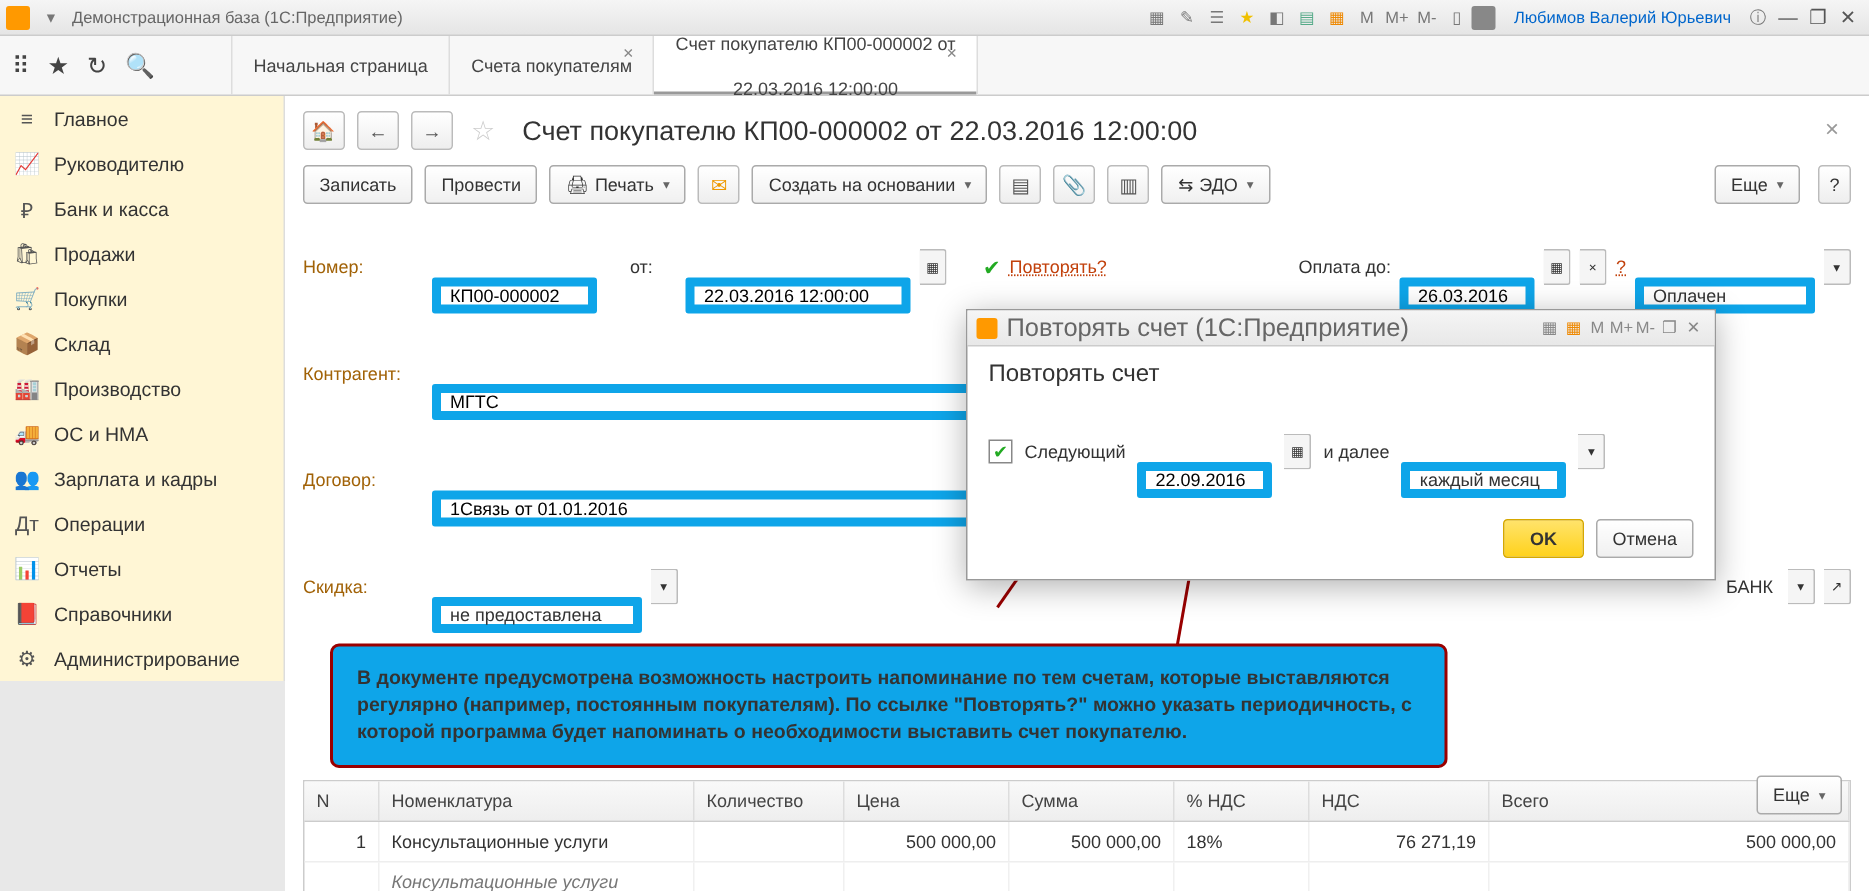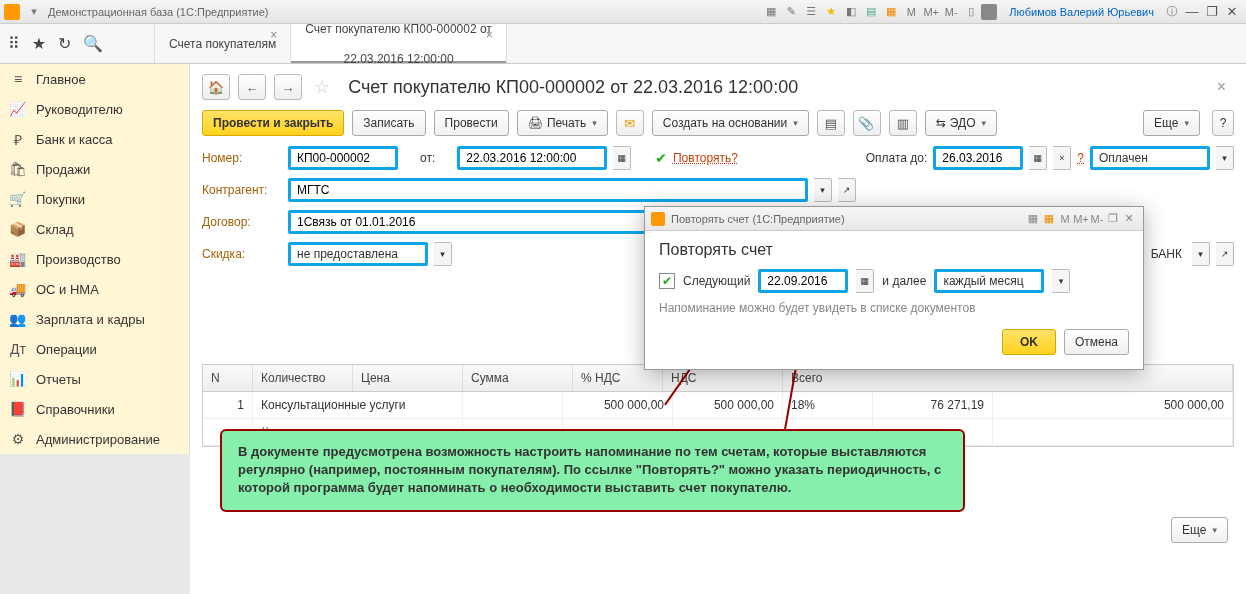--- a/index.html
+++ b/index.html
@@ -42,36 +42,36 @@
 
 .toolbar { display: flex; align-items: center; padding: 4px 12px 10px; gap: 8px; flex-wrap: wrap; }
 .btn { height: 26px; padding: 0 10px; border: 1px solid #aaa; border-radius: 3px; background: linear-gradient(#fff,#f0f0f0); display: inline-flex; align-items: center; gap: 4px; cursor: pointer; font-size: 12px; }
 .btn.yellow { background: linear-gradient(#ffe36b,#ffd21c); border-color: #d6a800; font-weight: bold; }
 .btn .dd { font-size: 9px; color: #666; margin-left: 2px; }
 
 
 .form { padding: 0 12px; }
 .row { display: flex; align-items: center; margin-bottom: 8px; gap: 6px; }
 .lbl { width: 80px; font-size: 12px; color: #a16207; }
-.inp { height: 24px; border: 3px solid #0ea5e9; border-radius: 2px; padding: 0 6px; font-size: 12px; background: #fff; display: inline-flex; align-items: center; }
+.inp { height: 24px; border: 6px solid #0ea5e9; border-radius: 2px; padding: 0 6px; font-size: 12px; background: #fff; display: inline-flex; align-items: center; margin-top: 39px; }
 .inp input { border: none; outline: none; width: 100%; font-size: 12px; background: transparent; }
 .ddbtn { width: 18px; height: 24px; border: 1px solid #bbb; border-left: none; border-radius: 0 2px 2px 0; background: #f5f5f5; display: inline-flex; align-items: center; justify-content: center; font-size: 9px; cursor: pointer; }
 .link { color: #c2410c; cursor: pointer; text-decoration: underline dotted; }
 .greencheck { color: #2a2; font-size: 14px; }
 
 
-.callout { position: absolute; left: 30px; top: 365px; width: 745px; background: #86efac; border: 2px solid #900; border-radius: 6px; padding: 12px 16px; z-index: 5; font-size: 13px; line-height: 1.4; }
+.callout { position: absolute; left: 30px; top: 365px; width: 745px; background: #0ea5e9; border: 2px solid #900; border-radius: 6px; padding: 12px 16px; z-index: 5; font-size: 13px; line-height: 1.4; }
 .callout-line1 { position: absolute; left: 560px; top: 218px; width: 2px; height: 150px; background: #900; transform: rotate(35deg); transform-origin: top; z-index: 4; }
 .callout-line2 { position: absolute; left: 620px; top: 218px; width: 2px; height: 150px; background: #900; transform: rotate(10deg); transform-origin: top; z-index: 4; }
 
 
 .modal { position: absolute; left: 644px; top: 206px; width: 500px; background: #fff; border: 1px solid #999; box-shadow: 0 4px 20px rgba(0,0,0,0.3); z-index: 10; }
 .modal .mtitle { height: 24px; background: linear-gradient(#f5f5f5,#e8e8e8); display: flex; align-items: center; padding: 0 6px; border-bottom: 1px solid #ccc; }
 .modal .mtitle .ico { width: 14px; height: 14px; background: #f90; border-radius: 2px; margin-right: 6px; }
-.modal .mtitle .txt { font-size: 11px; color: #666; }
+.modal .mtitle .txt { font-size: 17px; color: #666; }
 .modal .mtitle .spacer { flex: 1; }
 .modal .mtitle .mb { width: 16px; height: 16px; color: #888; font-size: 11px; display: inline-flex; align-items: center; justify-content: center; cursor: pointer; }
 .modal h2 { font-size: 16px; font-weight: normal; padding: 10px 14px 6px; }
 .modal .mrow { padding: 4px 14px; display: flex; align-items: center; gap: 8px; }
 .modal .note { color: #888; font-size: 12px; }
 .modal .mbtns { padding: 10px 14px 14px; display: flex; justify-content: flex-end; gap: 8px; }
 .chk { width: 16px; height: 16px; border: 1px solid #888; display: inline-flex; align-items: center; justify-content: center; color: #2a2; font-size: 12px; background: #fff; }
 
 
 .tablewrap { margin: 90px 12px 0; border: 1px solid #ccc; }
@@ -114,20 +114,23 @@
 </div>
 
 <div class="tabstrip">
   <div class="toolblk">
     <span>⠿</span>
     <span>★</span>
     <span>↻</span>
     <span>🔍</span>
   </div>
   <div class="tab">
+      <span>Начальная страница</span>
+    </div>
+  <div class="tab">
       <span>Счета покупателям</span>
       <span class="tx">×</span>
     </div>
   <div class="tab active">
     <span>Счет покупателю КП00-000002 от</span>
     <span>22.03.2016 12:00:00</span>
     <span class="tx">×</span>
   </div>
 </div>
 
@@ -195,21 +198,20 @@
     <div class="docheader">
       <span class="iconbtn">🏠</span>
       <span class="iconbtn">←</span>
       <span class="iconbtn">→</span>
       <span class="star">☆</span>
       <h1>Счет покупателю КП00-000002 от 22.03.2016 12:00:00</h1>
       <span class="closex">×</span>
     </div>
 
     <div class="toolbar">
-      <span class="btn yellow">Провести и закрыть</span>
       <span class="btn">Записать</span>
       <span class="btn">Провести</span>
       <span class="btn">
           <span>🖨</span>
           <span>Печать</span>
           <span class="dd">▾</span>
         </span>
       <span class="iconbtn" style="color:#e90">✉</span>
       <span class="btn">
           <span>Создать на основании</span>
@@ -295,20 +297,21 @@
     </div>
 
     <span class="btn morebtn">
         <span>Еще</span>
         <span class="dd">▾</span>
       </span>
 
     <div class="tablewrap">
       <div class="thead">
         <div class="th c-n">N</div>
+        <div class="th c-nom">Номенклатура</div>
         <div class="th c-qty">Количество</div>
         <div class="th c-price">Цена</div>
         <div class="th c-sum">Сумма</div>
         <div class="th c-vat">% НДС</div>
         <div class="th c-nds">НДС</div>
         <div class="th c-total">Всего</div>
       </div>
       <div class="trow">
         <div class="td c-n r">1</div>
         <div class="td c-nom">Консультационные услуги</div>
@@ -353,18 +356,17 @@
     <span class="inp" style="width:90px">
         <input value="22.09.2016" style="">
       </span>
     <span class="ddbtn">▦</span>
     <span>и далее</span>
     <span class="inp" style="width:110px">
         <span>каждый месяц</span>
       </span>
     <span class="ddbtn">▾</span>
   </div>
-  <div class="mrow note">Напоминание можно будет увидеть в списке документов</div>
   <div class="mbtns">
     <span class="btn yellow" style="width:54px;justify-content:center">OK</span>
     <span class="btn">Отмена</span>
   </div>
 </div>
 
 </body></html>

